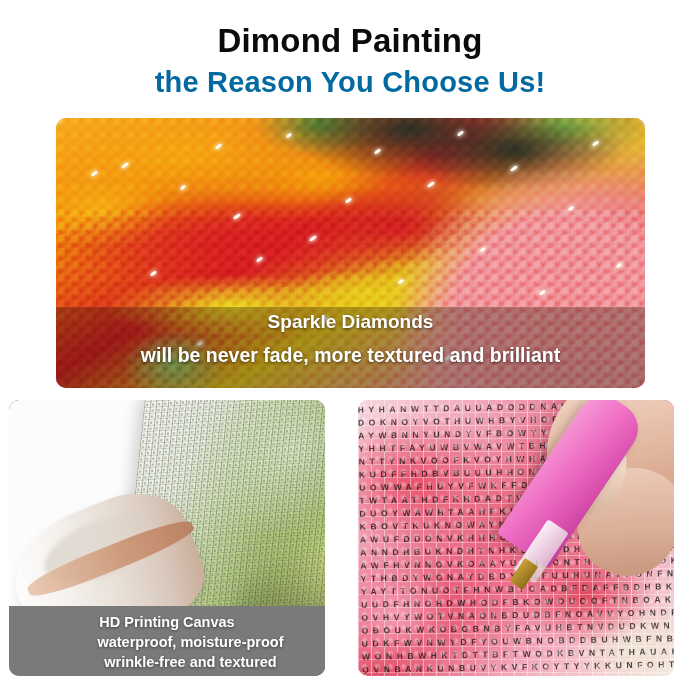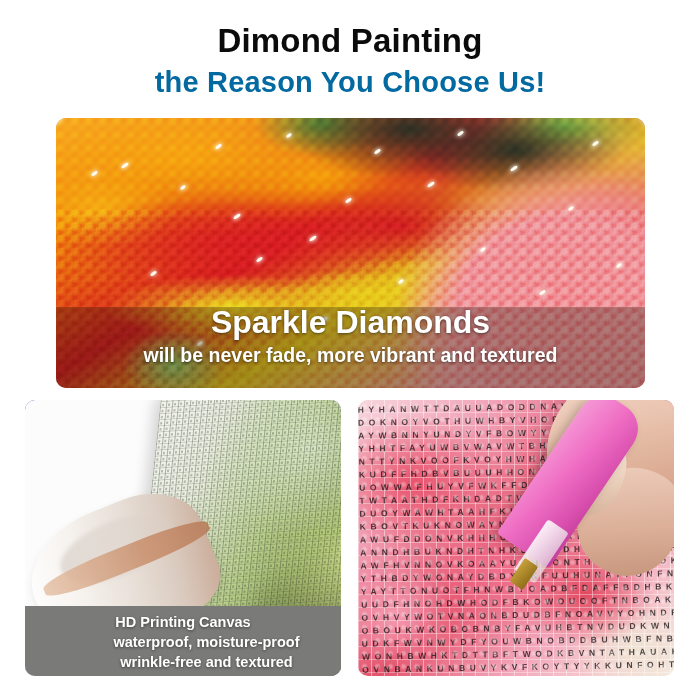--- a/index.html
+++ b/index.html
@@ -98,25 +98,25 @@
   }
   .overlay-dark{
     position:absolute;left:0;top:70%;width:100%;height:30%;
     background:linear-gradient(180deg, rgba(30,24,10,.30), rgba(30,24,10,.34));
   }
   .banner-caption{
     position:absolute;left:0;top:186px;width:100%;
     text-align:center;color:#ffffff;
     text-shadow:0 1px 3px rgba(0,0,0,.55);
   }
-  .banner-caption .bc1{font-size:32px;font-weight:bold;line-height:36px;}
+  .banner-caption .bc1{font-size:19px;font-weight:bold;line-height:36px;}
   .banner-caption .bc2{font-size:19.5px;font-weight:bold;line-height:30px;}
 
   
-  #panel-canvas{left:25px;top:400px;width:316px;height:276px;background:#4c1d95;}
+  #panel-canvas{left:9px;top:400px;width:316px;height:276px;background:#4c1d95;}
   .canvas-bg{position:absolute;inset:0;background:#fcfcfc;}
   .canvas-sheet{
     position:absolute;left:38%;top:-6%;width:78%;height:112%;
     background:
       radial-gradient(ellipse 60% 40% at 62% 22%, #d8e6c4 0%, rgba(216,230,196,0) 70%),
       radial-gradient(ellipse 55% 45% at 88% 58%, #cfe08f 0%, rgba(207,224,143,0) 72%),
       radial-gradient(ellipse 45% 35% at 74% 80%, #6f7a45 0%, rgba(111,122,69,0) 74%),
       radial-gradient(ellipse 40% 30% at 95% 18%, #8fae5e 0%, rgba(143,174,94,0) 74%),
       linear-gradient(115deg,#f4f5f0 0%,#e9eee0 22%,#b9cf8d 48%,#8aa357 68%,#5f6c3c 88%,#4b5530 100%);
     transform:rotate(-4deg) skewX(-10deg);
@@ -282,21 +282,21 @@
         <i style="left:91%;top:9%;width:7px;height:3px"></i>
         <i style="left:95%;top:54%;width:6px;height:3px"></i>
         <i style="left:45%;top:74%;width:7px;height:3px"></i>
         <i style="left:24%;top:83%;width:6px;height:3px"></i>
         <i style="left:66%;top:88%;width:7px;height:3px"></i>
       </div>
       <div class="overlay-dark"></div>
     </div>
     <div class="banner-caption">
       <div class="bc1">Sparkle Diamonds</div>
-      <div class="bc2">will be never fade, more vibrant and textured</div>
+      <div class="bc2">will be never fade, more textured and brilliant</div>
     </div>
   </div>
 
   <div class="panel" id="panel-canvas">
     <div class="photo">
       <div class="canvas-bg"></div>
       <div class="canvas-sheet">
         <div class="canvas-symbols" title="curled corner of a printed diamond painting canvas with green symbol grid"></div>
       </div>
       <div class="canvas-curl"></div>

